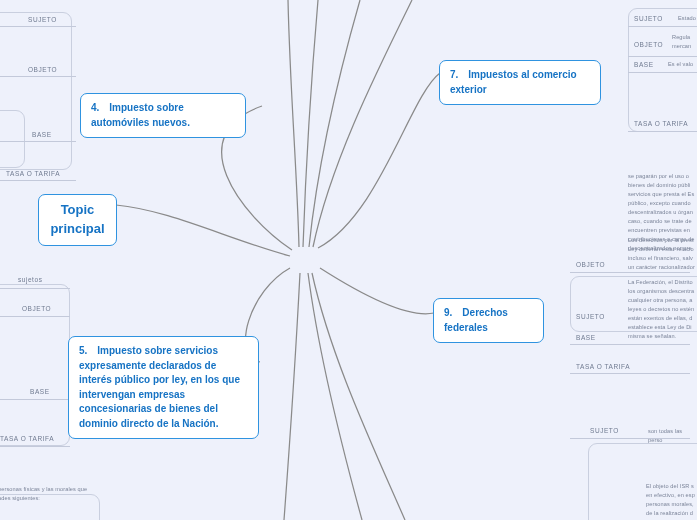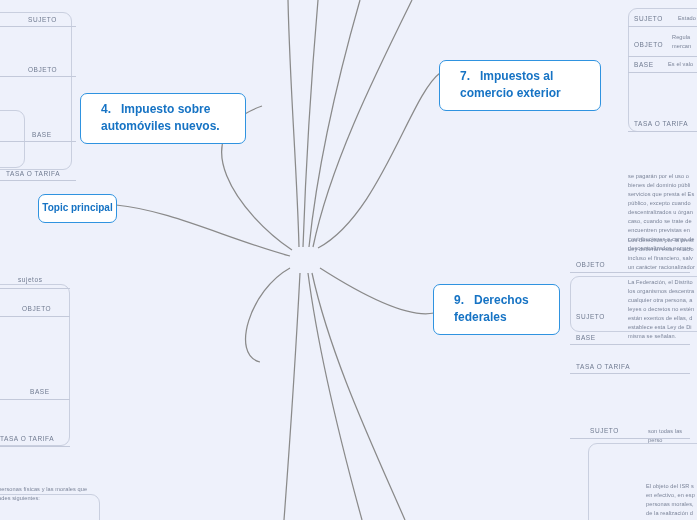--- a/index.html
+++ b/index.html
@@ -39,28 +39,28 @@
     white-space: nowrap;
     box-shadow: 0 1px 2px rgba(0,0,0,.12);
   }
   
   .topic {
     position: absolute;
     background: #ffffff;
     border: 1.6px solid #2f93e0;
     border-radius: 7px;
     color: #1673c4;
-    font-size: 12px;
+    font-size: 10px;
     font-weight: bold;
     line-height: 1.45;
-    padding: 7px 20px;
+    padding: 7px 10px;
     box-sizing: border-box;
   }
   .topic .num { margin-right: 10px; }
-  .topic.small { font-size: 10px; padding: 6px 1px; }
+  .topic.small { font-size: 13px; padding: 6px 1px; }
   
   .branch-label {
     position: absolute;
     font-size: 6.5px;
     color: #6f7a90;
     letter-spacing: .55px;
     white-space: nowrap;
   }
   .branch-rule {
     position: absolute;
@@ -211,19 +211,22 @@
   </div>
 
   <div class="topic" style="left:439px; top:60px; width:162px;">
     <span class="num">7.</span><span>Impuestos al comercio exterior</span>
   </div>
 
   <div class="topic small" style="left:38px; top:194px; width:79px; text-align:center;">
     <span>Topic principal</span>
   </div>
 
-
-  <div class="topic" style="left:433px; top:284px; width:127px;">
+  <div class="topic" style="left:68px; top:336px; width:191px;">
+    <span class="num">5.</span><span>Impuesto sobre servicios expresamente declarados de interés público por ley, en los que intervengan empresas concesionarias de bienes del dominio directo de la Nación.</span>
+  </div>
+
+  <div class="topic" style="left:433px; top:298px; width:111px;">
     <span class="num">9.</span><span>Derechos federales</span>
   </div>
 
 
 </div>
 
 </body></html>

